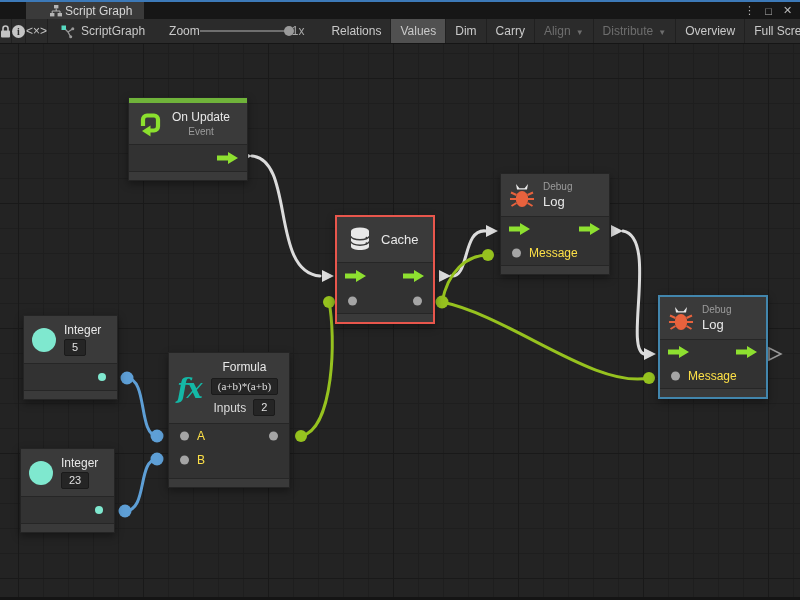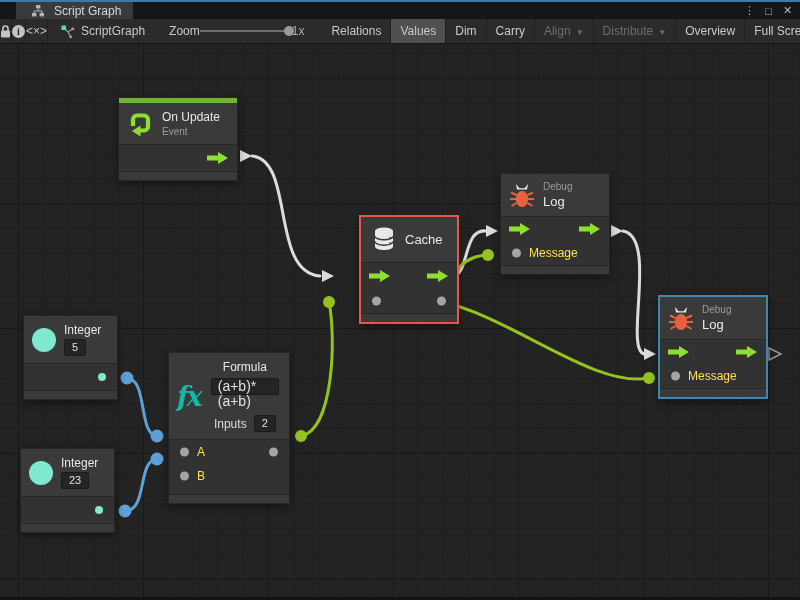--- a/index.html
+++ b/index.html
@@ -2,22 +2,22 @@
 <html><head>
 <meta charset="utf-8">
 <style>
   * { margin:0; padding:0; box-sizing:border-box; }
   html,body { width:800px; height:600px; overflow:hidden; background:#141414;
     font-family:"Liberation Sans", sans-serif; -webkit-font-smoothing:antialiased; }
 
   
   .titlebar { height:19px; background:#161616; border-top:2px solid #3c79b8;
     display:flex; align-items:stretch; position:relative; }
-  .tab { margin-left:16px; padding:0 12px 0 16px; background:#3a3a3a; color:#d6d6d6;
-    font-size:12px; display:flex; align-items:center; gap:10px; }
+  .tab { margin-left:26px; padding:0 12px 0 24px; background:#3a3a3a; color:#d6d6d6;
+    font-size:12px; display:flex; align-items:center; gap:3px; }
   .win-controls { position:absolute; right:4px; top:0; height:17px; display:flex;
     align-items:center; gap:2px; color:#b9b9b9; }
   .win-controls span { width:17px; text-align:center; font-size:11px; cursor:default; }
 
   
   .toolbar { height:25px; background:#2b2b2b; border-bottom:1px solid #151515;
     display:flex; align-items:stretch; font-size:12px; color:#c9c9c9; }
   .tb-btn { display:flex; align-items:center; justify-content:center; padding:0 9px;
     border-right:1px solid #202020; white-space:nowrap; cursor:default; }
   .tb-btn.no-sep { border-right:none; }
@@ -46,21 +46,21 @@
       linear-gradient(#1e1e1e 1px, transparent 1px),
       linear-gradient(90deg,#1e1e1e 1px, transparent 1px);
     background-size:125px 125px,125px 125px,25px 25px,25px 25px;
     background-position:18px 34px; }
   .wires { position:absolute; left:0; top:0; width:800px; height:553px; z-index:1;
     pointer-events:none; }
 
   
   .node { position:absolute; z-index:2; background:#323232; border:1px solid #242424;
     box-shadow:0 3px 8px rgba(0,0,0,.4); color:#e2e2e2; }
-  .node.sel-red  { border:2px solid #e8564c;margin-left:24px; }
+  .node.sel-red  { border:2px solid #e8564c; }
   .node.sel-blue { border:2px solid #4286ad; }
   .accent-bar { height:5px; background:#6fb33a; }
   .nhead { background:#3a3a3a; border-bottom:1px solid #262626; display:flex;
     align-items:center; gap:8px; padding:7px 10px 7px 8px; }
   .ncol { display:flex; flex-direction:column; gap:2px; }
   .ntitle { font-size:12px; color:#e8e8e8; }
   .ntitle.big { font-size:13px; }
   .nsub { font-size:10px; color:#9c9c9c; }
   .nrow { position:relative; height:26px; display:flex; align-items:center; }
   .nrow.short { height:24px; }
@@ -69,25 +69,25 @@
   .flow-arrow { position:absolute; top:50%; transform:translateY(-50%); line-height:0; }
   .flow-arrow.l { left:8px; } .flow-arrow.r { right:8px; }
   .pdot { position:absolute; top:50%; transform:translateY(-50%); width:9px; height:9px;
     border-radius:50%; background:#a5a5a5; }
   .pdot.l { left:11px; } .pdot.r { right:11px; }
   .pdot.teal { background:#7fe8cf; width:8px; height:8px; }
   .port-label { margin-left:28px; font-size:12px; color:#fde047; }
   .field { background:#252525; border:1px solid #1a1a1a; border-radius:2px;
     color:#e0e0e0; font-size:11px; height:17px; line-height:15px; padding:0 6px;
     display:inline-block; }
-  .field.expr { font-size:14px; }
+  .field.expr { font-size:11px;font-family:Liberation Serif, serif; }
   .teal-circle { width:24px; height:24px; border-radius:50%; background:#7fe8cf; }
   .fx { font-family:"DejaVu Serif", serif; font-style:italic; font-weight:bold;
     font-size:27px; color:#14b8a6; letter-spacing:-2px; line-height:1; padding-right:2px; }
-  .inputs-line { display:flex; align-items:center; gap:7px; font-size:12px; color:#dcdcdc;margin-top:16px; }
+  .inputs-line { display:flex; align-items:center; gap:7px; font-size:12px; color:#dcdcdc; }
   .inputs-line .field { padding:0 7px; }
 </style>
 </head>
 <body>
 
 <div class="titlebar">
   <div class="tab">
     <svg width="12" height="12" viewBox="0 0 12 12">
       <g fill="#b5b5b5">
           <rect x="4" y="0" width="4.4" height="3.4"></rect>
@@ -188,21 +188,21 @@
       <path d="M125 467 C148 467 137 416 157 415"></path>
     </g>
     <g fill="#5e9fd6">
       <circle cx="127" cy="334" r="6.5"></circle>
       <circle cx="157" cy="392" r="6.5"></circle>
       <circle cx="125" cy="467" r="6.5"></circle>
       <circle cx="157" cy="415" r="6.5"></circle>
     </g>
   </svg>
 
-  <div class="node" style="left:118px; top:53px; width:120px;">
+  <div class="node" style="left:128px; top:53px; width:120px;text-align:center;">
     <div class="accent-bar"></div>
     <div class="nhead">
       <svg width="27" height="27" viewBox="0 0 27 27">
         <path d="M6 16 V9.5 a4 4 0 0 1 4 -4 h7 a4 4 0 0 1 4 4 v7 a4 4 0 0 1 -4 4 h-5" stroke="#8be02e" stroke-width="4.2" fill="none"></path>
         <polygon points="13.5,15.5 13.5,26.5 5,21" fill="#8be02e"></polygon>
       </svg>
       <div class="ncol">
         <span class="ntitle">On Update</span>
         <span class="nsub">Event</span>
       </div>

